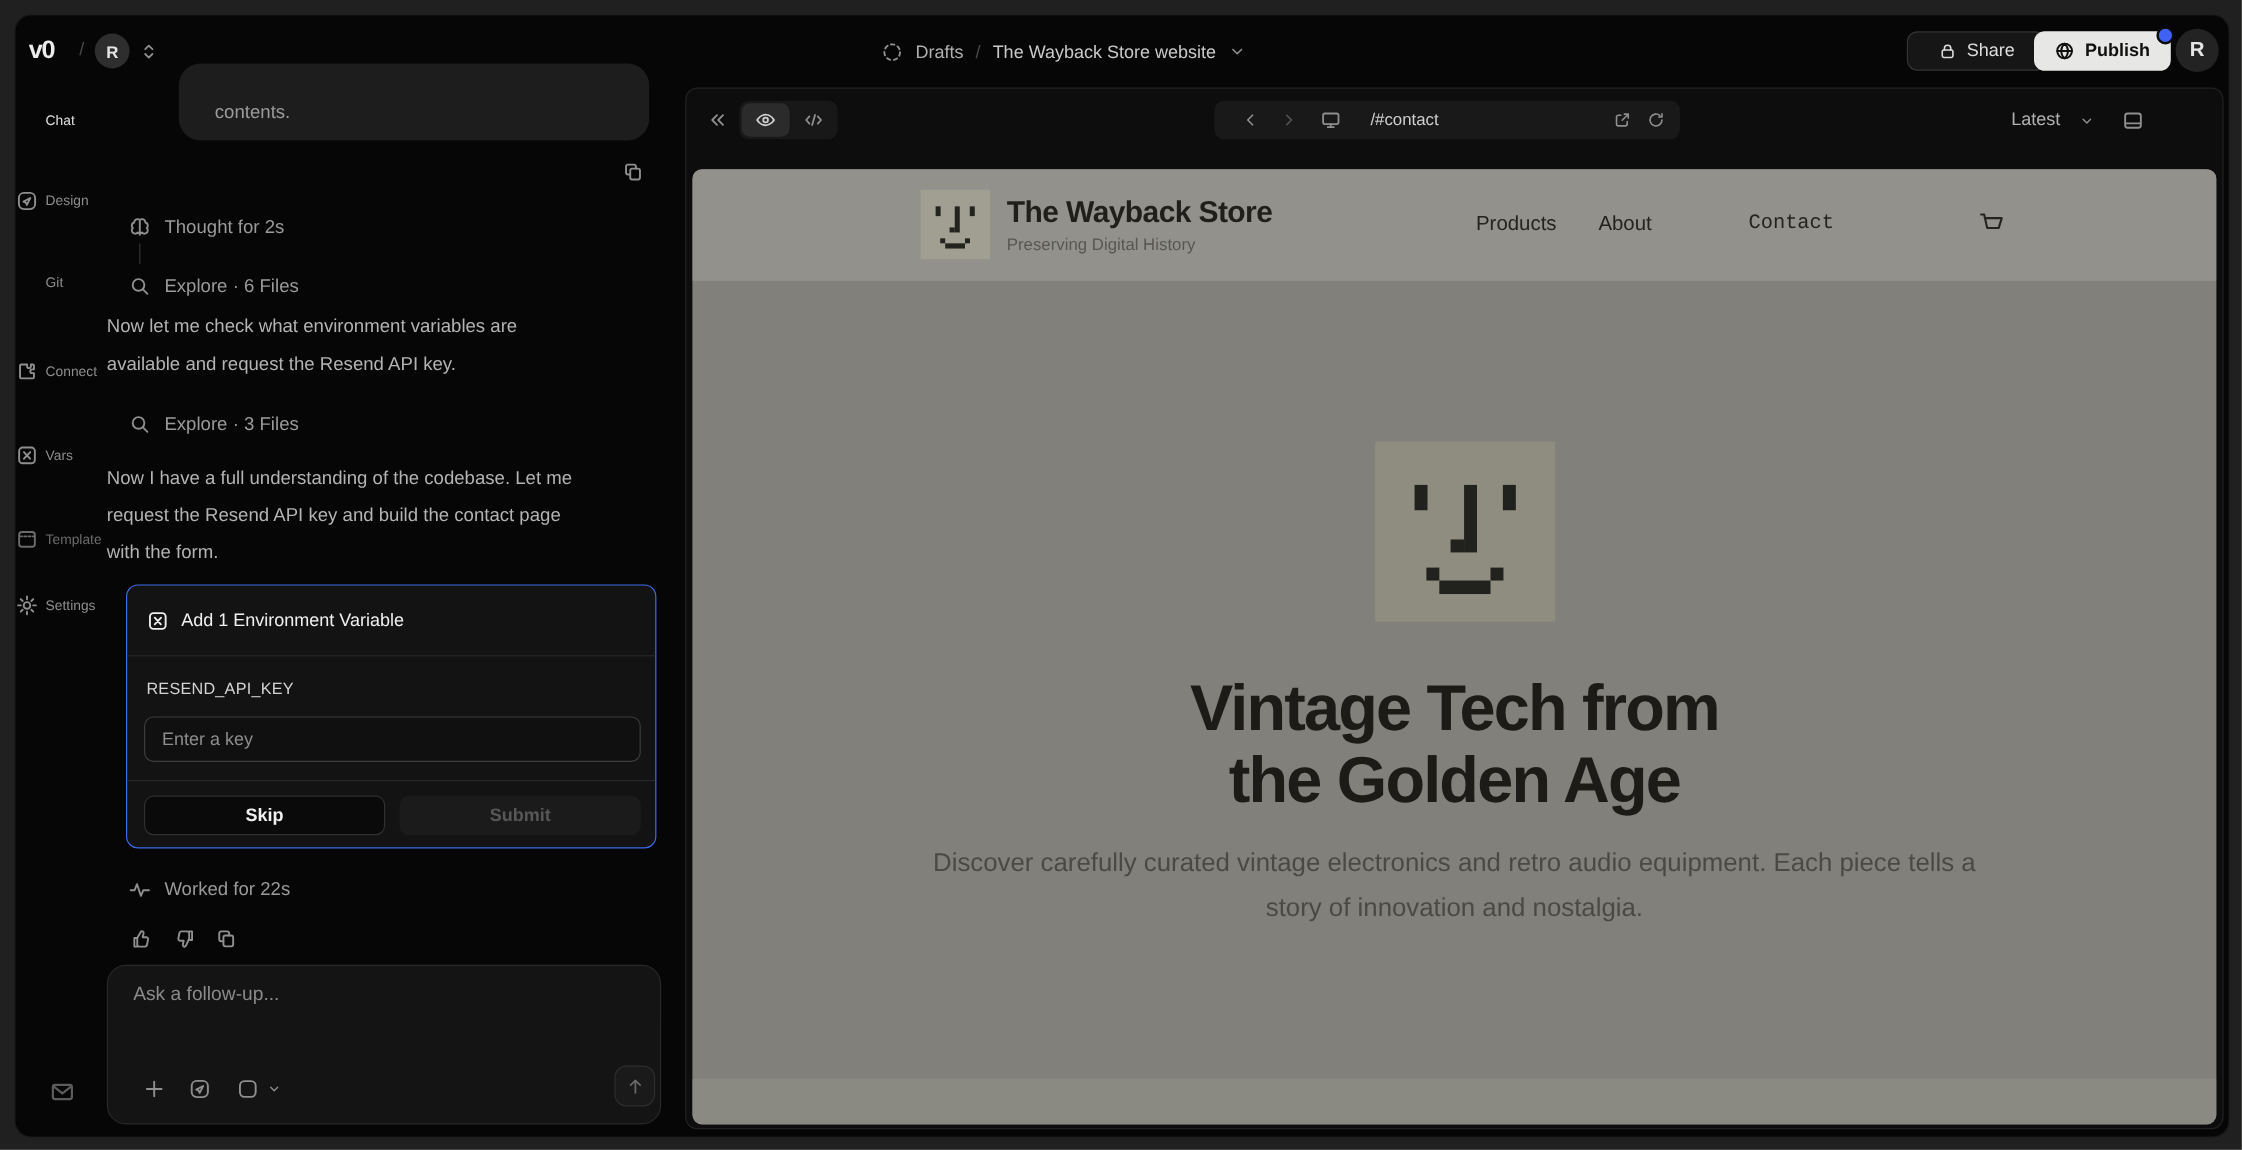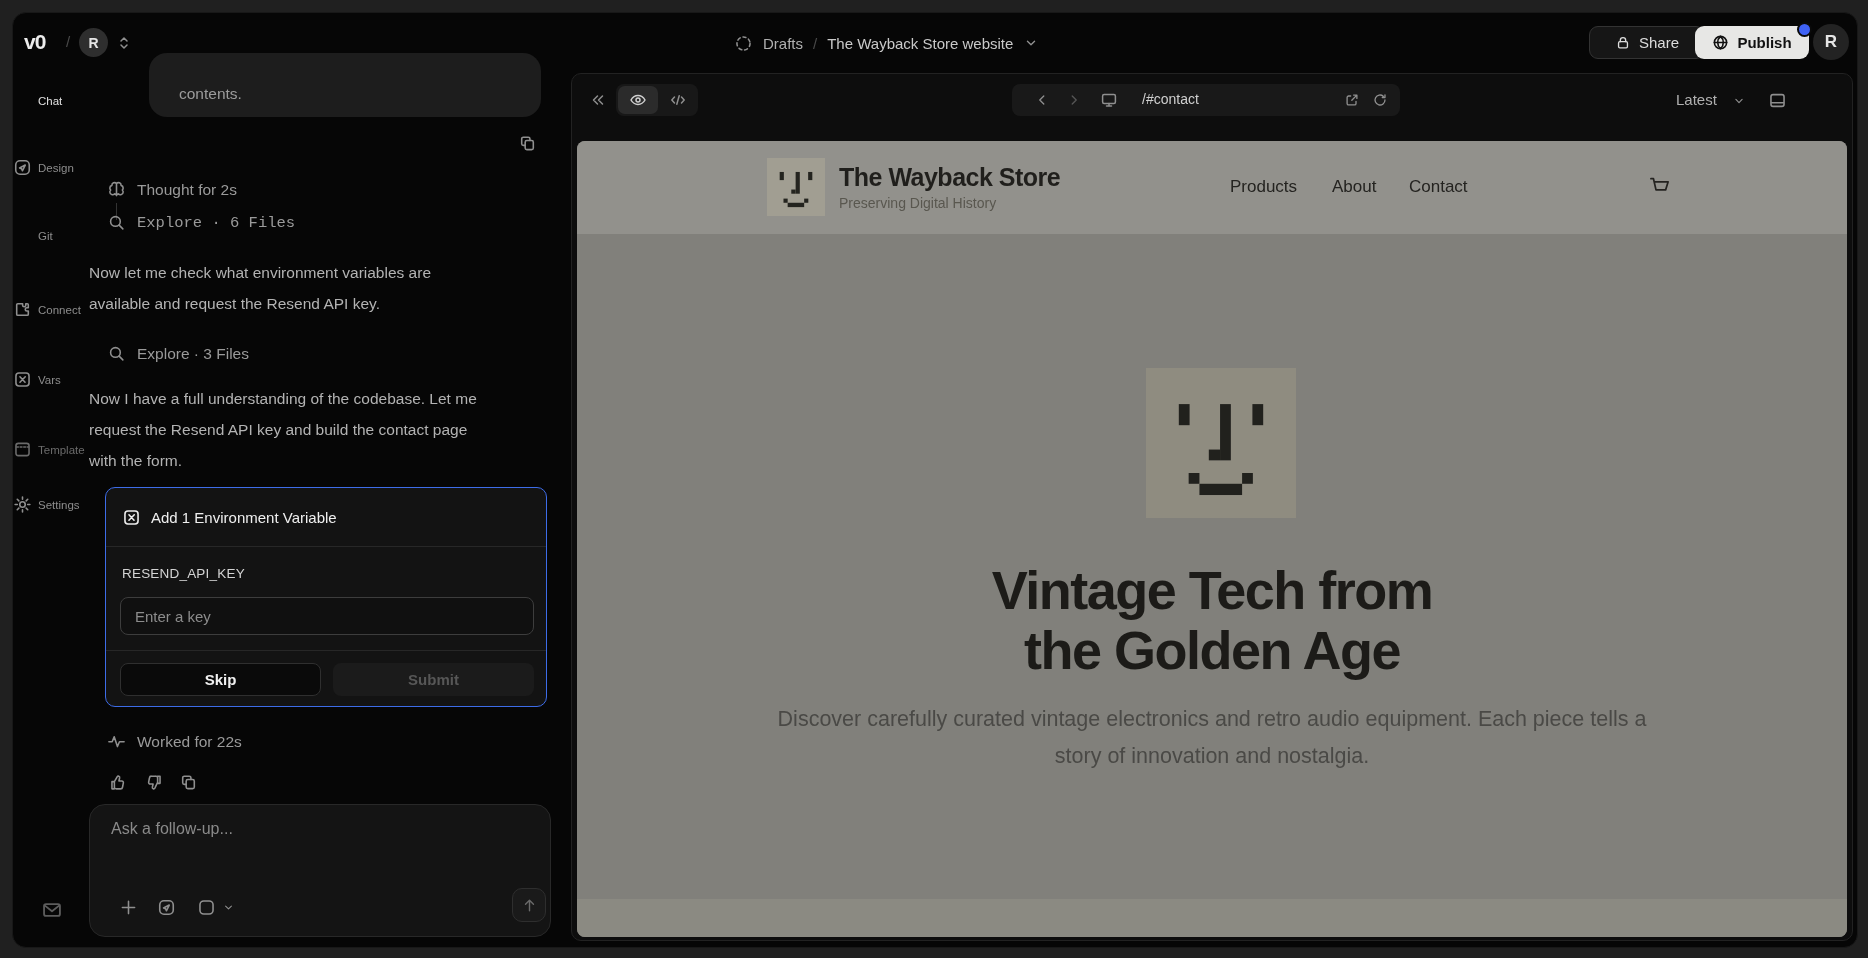--- a/index.html
+++ b/index.html
@@ -165,21 +165,21 @@
         <path d="M11.3 6.2V4.6A1.6 1.6 0 0 0 9.7 3H5.1a1.6 1.6 0 0 0-1.6 1.6v4.6a1.6 1.6 0 0 0 1.6 1.6h1.7"></path>
       </svg>
 
     <div class="meta-row" style="left:94px;top:167px;">
       <svg class="ic" width="19" height="19" viewBox="0 0 18 18">
           <path d="M9 3.2v11.6M9 3.2a2.6 2.6 0 0 0-4.4 1.9c-1.1.3-1.9 1.3-1.9 2.5 0 .7.3 1.4.8 1.9-.5.5-.8 1.1-.8 1.9a2.6 2.6 0 0 0 4.6 1.6c.5.6 1 .9 1.7.9M9 3.2a2.6 2.6 0 0 1 4.4 1.9c1.1.3 1.9 1.3 1.9 2.5 0 .7-.3 1.4-.8 1.9.5.5.8 1.1.8 1.9a2.6 2.6 0 0 1-4.6 1.6c-.5.6-1 .9-1.7.9"></path>
         </svg>
       <span>Thought for 2s</span>
     </div>
     <div class="abs" style="left:103px;top:190px;width:1px;height:17px;background:#333;"></div>
-    <div class="meta-row" style="left:94px;top:200px;font-family:Liberation Mono, monospace;">
+    <div class="meta-row" style="left:94px;top:216px;">
       <svg class="ic" width="19" height="19" viewBox="0 0 18 18">
           <circle cx="8" cy="8" r="4.6"></circle>
           <path d="M11.5 11.5L15 15"></path>
         </svg>
       <span>Explore · 6 Files</span>
     </div>
     <div class="msg" style="left:76px;top:244px;">Now let me check what environment variables are available and request the Resend API key.</div>
 
     <div class="meta-row" style="left:94px;top:331px;">
       <svg class="ic" width="19" height="19" viewBox="0 0 18 18">
@@ -318,21 +318,21 @@
               <rect x="9.1" y="22.4" width="2.3" height="2.3"></rect>
               <rect x="20.5" y="22.4" width="2.3" height="2.3"></rect>
               <rect x="11.4" y="24.7" width="9.1" height="2.4"></rect>
             </g>
           </svg>
       </div>
       <div class="brand">The Wayback Store</div>
       <div class="tagline">Preserving Digital History</div>
       <span class="nav-link" style="left:653px;">Products</span>
       <span class="nav-link" style="left:755px;">About</span>
-      <span class="nav-link" style="left:832px;">Contact</span>
+      <span class="nav-link" style="left:880px;font-family:Liberation Mono, monospace;">Contact</span>
       <svg class="ic abs" style="left:1071px;top:34px;" width="24" height="24" viewBox="0 0 18 18">
           <path d="M2.2 2.8h1.9l1.9 8.4h7.2l1.9-6.1H4.7" style="stroke:#242320;stroke-width:1.3"></path>
           <circle class="f" fill="#242320" cx="6.8" cy="14.2" r="1"></circle>
           <circle class="f" fill="#242320" cx="12.6" cy="14.2" r="1"></circle>
         </svg>
     </div>
 
     <div class="site-face">
       <svg width="150" height="150" viewBox="0 0 32 32">
           <g fill="#21211d">

